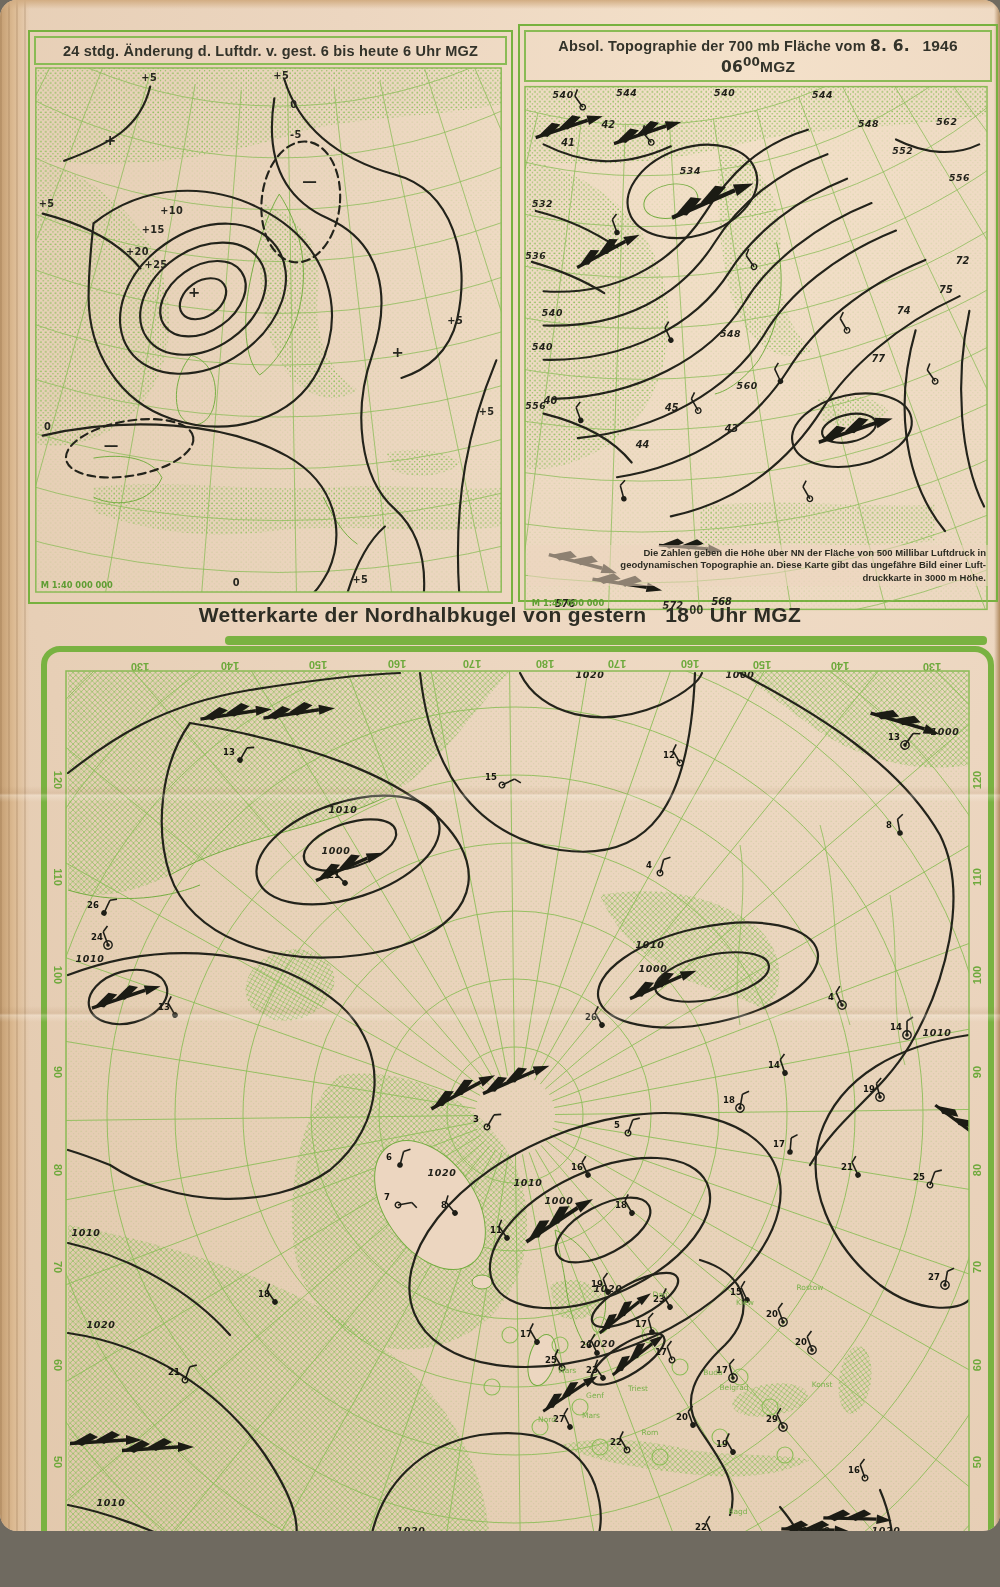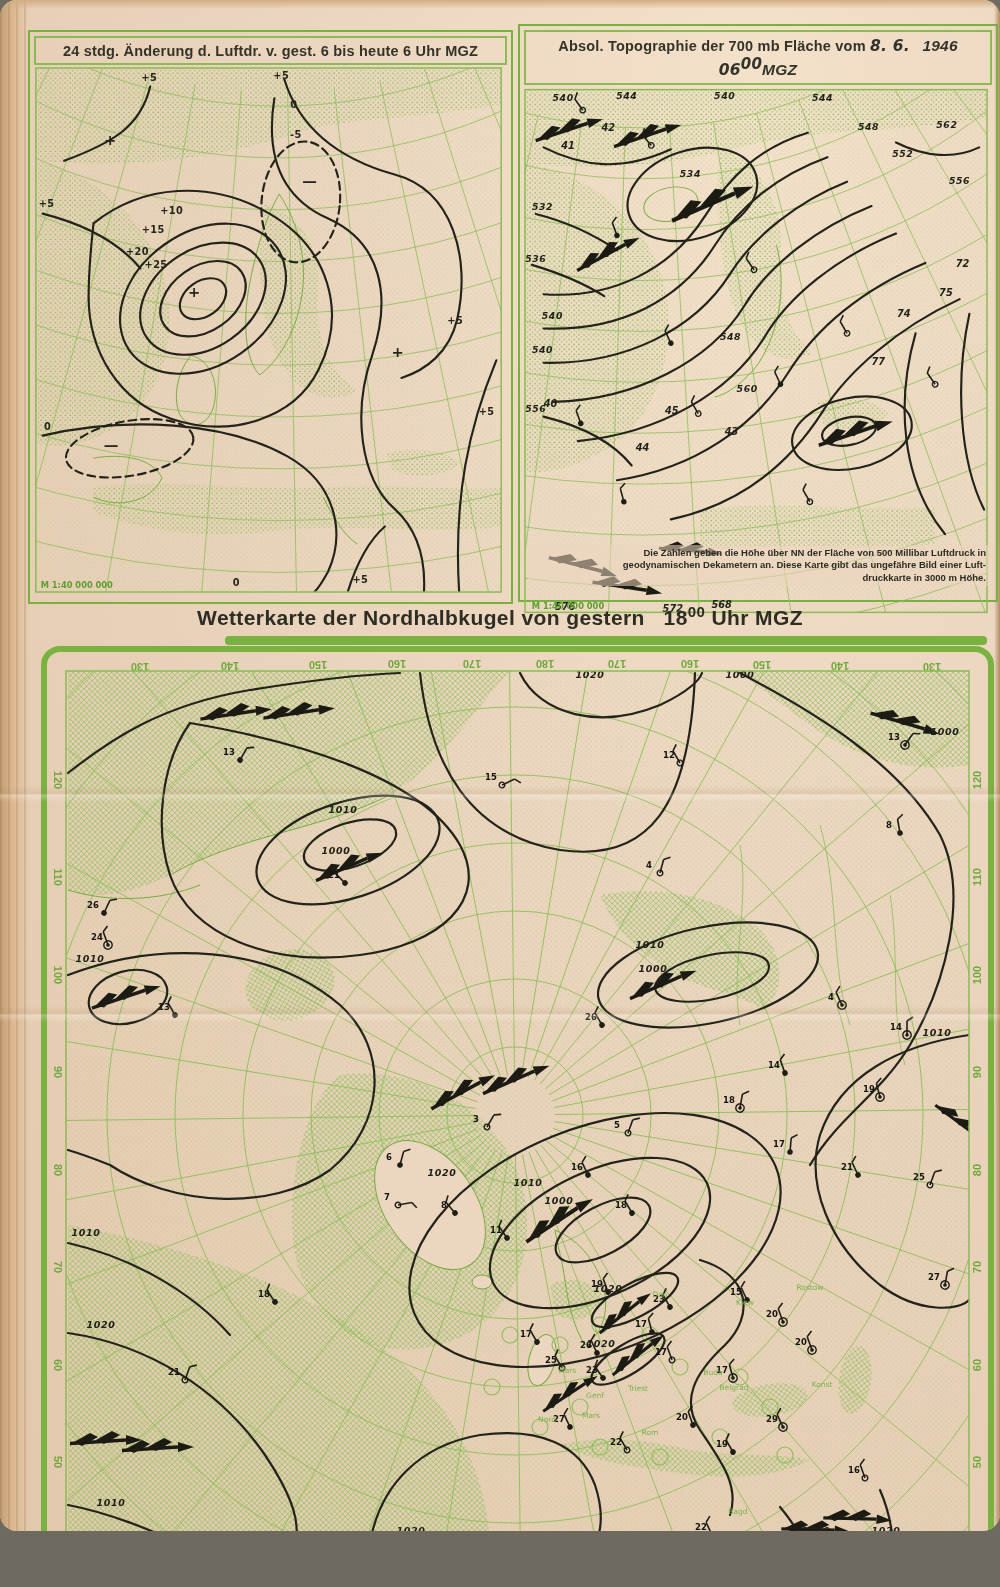--- a/index.html
+++ b/index.html
@@ -13,25 +13,25 @@
   .edgeR{position:absolute;right:0;top:0;width:6px;height:100%;
     background:linear-gradient(270deg,#b18b60,rgba(236,214,192,0));pointer-events:none;}
   .edgeT{position:absolute;left:0;top:0;right:0;height:9px;
     background:linear-gradient(#d2ad83,rgba(236,214,192,0));pointer-events:none;}
   .crease{position:absolute;left:0;right:0;height:16px;z-index:6;pointer-events:none;
     background:linear-gradient(rgba(255,248,238,0),rgba(158,115,75,.15) 45%,rgba(255,251,242,.28) 58%,rgba(255,248,238,0));}
   .panel{position:absolute;border:2px solid #77b13f;}
   .ptitle{margin:4px 4px 2px;border:2px solid #8abb55;text-align:center;font-weight:bold;
     font-size:14.5px;letter-spacing:.2px;padding:5px 2px 4px;color:#33332a;}
   .ptitle .hand{font-family:"DejaVu Sans",sans-serif;}
-  .ptitle .big{font-size:15.5px;font-style:italic;}
+  .ptitle .big{font-size:15.5px;}
   .panel svg{display:block;margin:0 4px 4px;}
   .maintitle{position:absolute;top:603px;left:60px;width:880px;text-align:center;
     font-size:21px;font-weight:bold;letter-spacing:.4px;color:#2d2d24;}
-  .maintitle sup,.ptitle sup{font-size:15px;}
+  .maintitle sup,.ptitle sup{font-size:12px;}
   .gbar{position:absolute;left:225px;top:636px;width:762px;height:9px;background:#79b241;border-radius:4px;}
   .bigmap{position:absolute;left:40px;top:645px;width:955px;height:920px;}
   .note{position:absolute;left:8px;right:6px;bottom:14px;z-index:4;text-align:right;
     font:bold 9.5px/1.3 "Liberation Sans",sans-serif;color:#2c2c23;
     background:rgba(236,214,192,.55);padding:2px 4px;}
   
   .grat circle,.grat line{fill:none;stroke:#8cbd58;stroke-width:.8;}
   .gratB circle,.gratB line{stroke-width:.9;}
   .coast{fill:none;stroke:#74ad41;stroke-width:1;}
   .river{fill:none;stroke:#8cbd58;stroke-width:.8;}
@@ -349,21 +349,21 @@
             <text x="202" y="531">568</text>
           </g>
         <g class="green-lab">
             <text x="8" y="532">M 1:40 000 000</text>
           </g>
       </g>
       <rect x="1" y="1" width="472" height="534" fill="none" stroke="#8abb55" stroke-width="1.5"></rect>
     </svg>
     <div class="note">
       <div>Die Zahlen geben die Höhe über NN der Fläche von 500 Millibar Luftdruck in</div>
-      <div>geodynamischen Dekametern an. Diese Karte gibt das ungefähre Bild einer Luft-</div>
+      <div>geodynamischen Topographie an. Diese Karte gibt das ungefähre Bild einer Luft-</div>
       <div>druckkarte in 3000 m Höhe.</div>
     </div>
   </section>
 
   <div class="maintitle">
     <span>Wetterkarte der Nordhalbkugel von gestern</span>&nbsp;&nbsp;
     <span><span>18</span><sup>00</sup></span>
     <span>Uhr MGZ</span>
   </div>
   <div class="gbar"></div>

